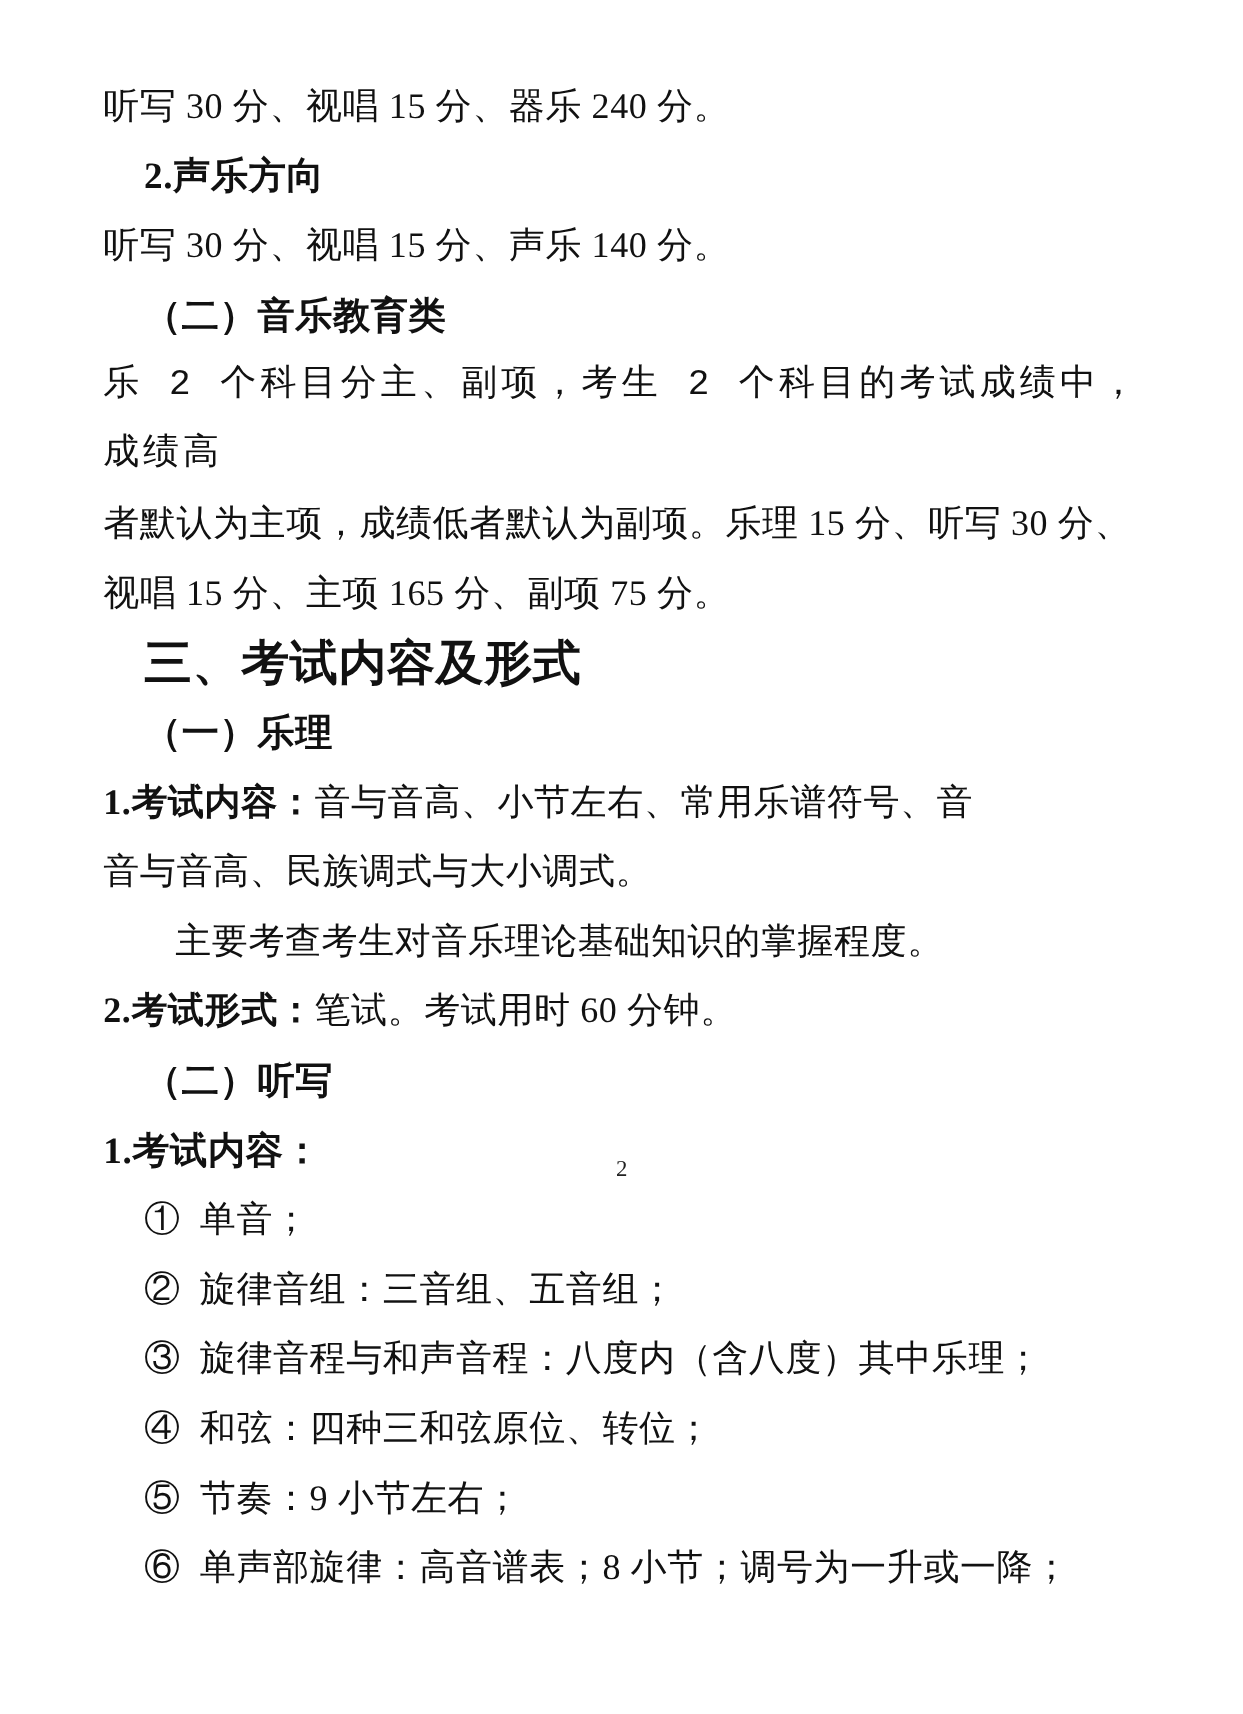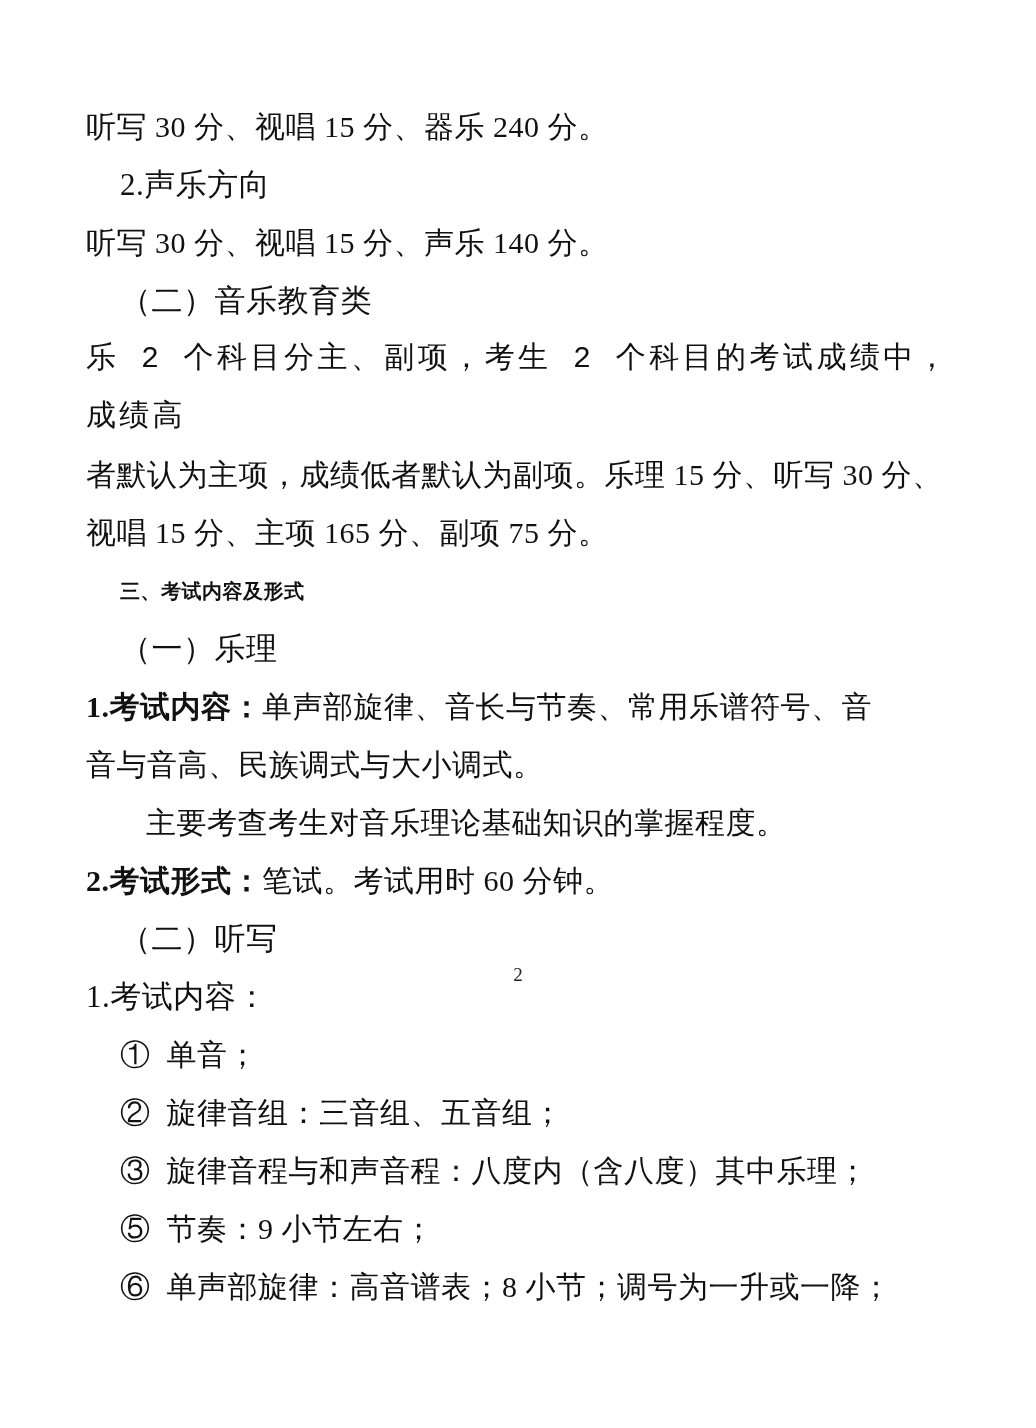--- a/index.html
+++ b/index.html
@@ -13,43 +13,43 @@
     font-family: "Liberation Serif", "DejaVu Serif", serif;
     color: #111111;
     position: relative;
     overflow: hidden;
   }
   .page {
     position: relative;
     width: 1036px;
     height: 1012px;
     box-sizing: border-box;
-    padding: 98px 86px 0 86px;
+    padding: 60px 86px 0 86px;
   }
   .line {
     font-size: 30px;
     line-height: 58px;
     text-align: justify;
     text-justify: inter-ideograph;
     letter-spacing: 0.5px;
     white-space: pre-wrap;
   }
   .indent {
     text-indent: 60px;
   }
   .indent-small {
     text-indent: 34px;
   }
   .heading {
-    font-weight: normal;
+    font-weight: bold;
     font-size: 31px;
   }
   .heading-main {
     font-weight: bold;
-    font-size: 20px;
+    font-size: 40px;
   }
   .para {
     margin: 0;
   }
   .run-label {
     font-weight: bold;
   }
   .pagenum {
     position: absolute;
     bottom: 26px;
@@ -83,37 +83,38 @@
   <p class="line para wide-space">乐 2 个科目分主、副项，考生 2 个科目的考试成绩中，成绩高</p>
 
   <p class="line para">者默认为主项，成绩低者默认为副项。乐理 15 分、听写 30 分、</p>
 
   <p class="line para">视唱 15 分、主项 165 分、副项 75 分。</p>
 
   <p class="line para heading-main indent-small">三、考试内容及形式</p>
 
   <p class="line para heading indent-small">（一）乐理</p>
 
-  <p class="line para"><span class="run-label">1.考试内容：</span><span>单声部旋律、音长与节奏、常用乐谱符号、音</span></p>
+  <p class="line para"><span class="run-label">1.考试内容：</span><span>音与音高、小节左右、常用乐谱符号、音</span></p>
 
   <p class="line para">音与音高、民族调式与大小调式。</p>
 
   <p class="line para indent">主要考查考生对音乐理论基础知识的掌握程度。</p>
 
   <p class="line para"><span class="run-label">2.考试形式：</span><span>笔试。考试用时 60 分钟。</span></p>
 
   <p class="line para heading indent-small">（二）听写</p>
 
   <p class="line para heading">1.考试内容：</p>
 
   <p class="line para indent-small">①  单音；</p>
 
   <p class="line para indent-small">②  旋律音组：三音组、五音组；</p>
 
   <p class="line para indent-small">③  旋律音程与和声音程：八度内（含八度）其中乐理；</p>
 
+  <p class="line para indent-small">④  和弦：四种三和弦原位、转位；</p>
 
   <p class="line para indent-small">⑤  节奏：9 小节左右；</p>
 
   <p class="line para indent-small">⑥  单声部旋律：高音谱表；8 小节；调号为一升或一降；</p>
 
   <div class="pagenum">2</div>
 </div>
 
 </body></html>

